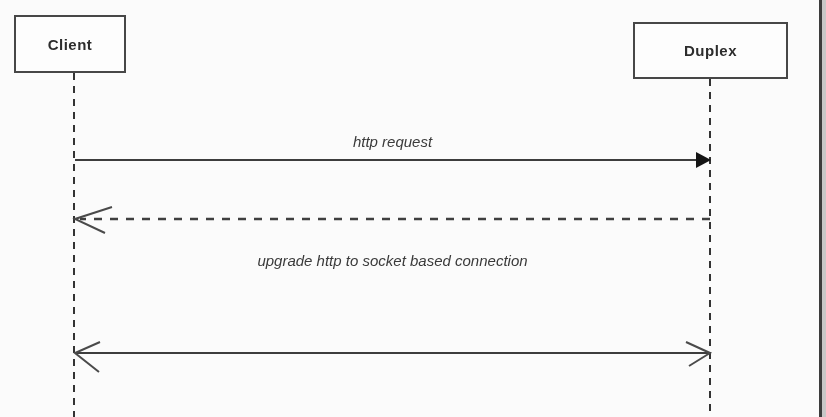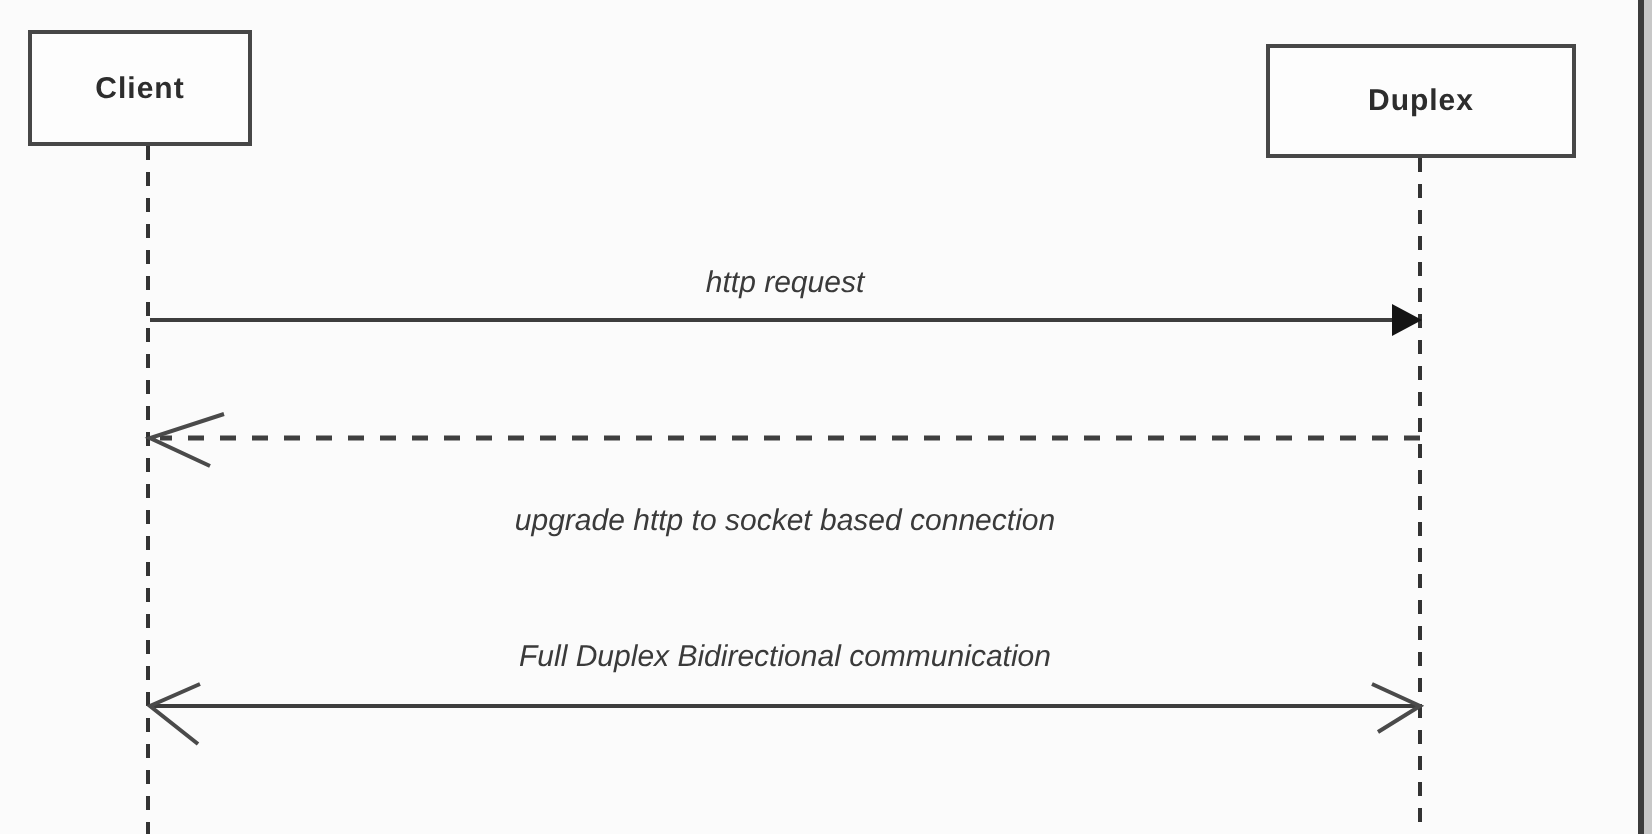--- a/index.html
+++ b/index.html
@@ -92,19 +92,18 @@
     <line x1="710" y1="219" x2="80" y2="219" stroke="#3f3f3f" stroke-width="2.5" stroke-dasharray="8 8"></line>
     <path d="M 112 207 L 75 219 L 105 233" fill="none" stroke="#4a4a4a" stroke-width="2"></path>
 
     <line x1="75" y1="353" x2="710" y2="353" stroke="#3d3d3d" stroke-width="2"></line>
     <path d="M 100 342 L 75 353 L 99 372" fill="none" stroke="#4a4a4a" stroke-width="2"></path>
     <path d="M 686 342 L 710 353 L 689 366" fill="none" stroke="#4a4a4a" stroke-width="2"></path>
   </svg>
 
   <div class="msg-label" id="msg1-label">http request</div>
   <div class="msg-label" id="msg2-label">upgrade http to socket based connection</div>
-  <div class="msg-label" id="msg3-label">Full Duplex Bidirectional communication</div>
 
 
   <div class="edge-gray"></div>
   <div class="edge-dark"></div>
 
 </div>
 
 </body></html>

